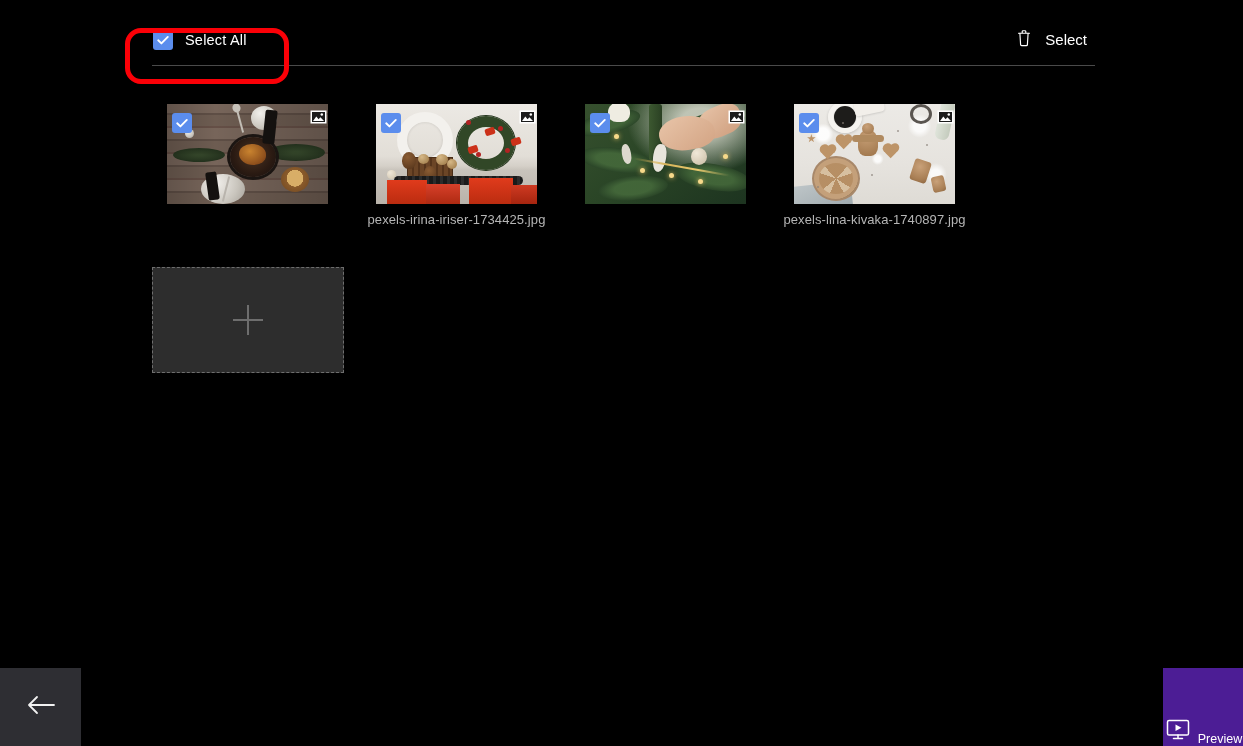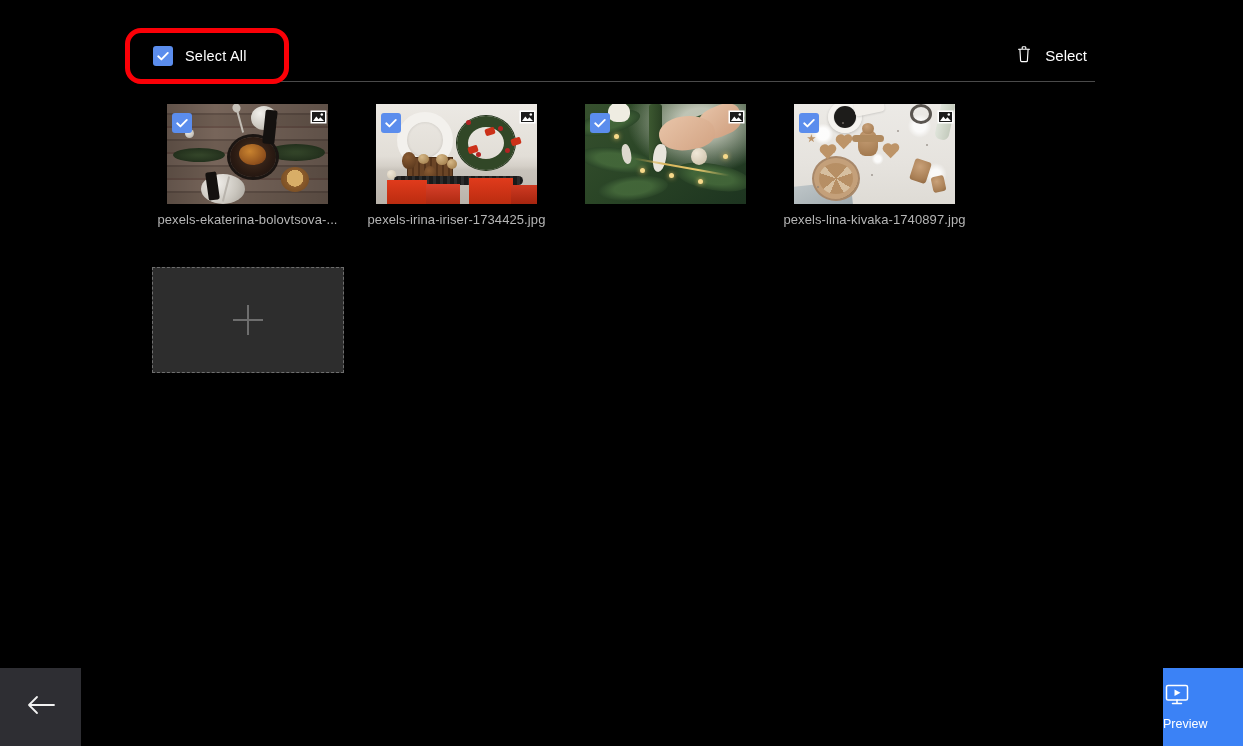--- a/index.html
+++ b/index.html
@@ -11,21 +11,21 @@
   }
   #app {
     position: relative;
     width: 1243px; height: 746px;
     background: #000000;
   }
 
   
   .header {
     position: absolute;
-    left: 152px; top: 30px;
+    left: 152px; top: 14px;
     width: 943px; height: 52px;
     display: flex;
     align-items: center;
     justify-content: space-between;
     border-bottom: 1px solid #4a4a4a;
   }
   .select-all {
     display: flex;
     align-items: center;
     gap: 12px;
@@ -143,24 +143,24 @@
     left: 0; top: 668px;
     width: 81px; height: 78px;
     background: #2e2e33;
     display: flex; align-items: center; justify-content: center;
     cursor: pointer;
   }
   .preview-btn {
     position: absolute;
     left: 1163px; top: 668px;
     width: 80px; height: 78px;
-    background: #3b82f6;
+    background: #4c1d95;
     display: flex;
-    flex-direction: column;
-    align-items: flex-start;
+    flex-direction: row;
+    align-items: flex-end;
     justify-content: center;
     gap: 6px;
     cursor: pointer;
   }
   .preview-btn .label {
     color: #ffffff;
     font-size: 12.5px;
   }
 
   
@@ -451,21 +451,20 @@
           <span class="badge">
             <svg width="17" height="14" viewBox="0 0 17 14" aria-hidden="true">
               <rect x="0.5" y="0.5" width="16" height="13" fill="#ffffff"></rect>
               <rect x="2" y="2" width="13" height="10" fill="#1c1c1c"></rect>
               <path d="M3 11 L6.3 6.4 L8.6 9.2 L10.4 7.2 L14 11 Z" fill="#ffffff"></path>
               <circle cx="11.8" cy="4.4" r="1.25" fill="#ffffff"></circle>
             </svg>
           </span>
         </div>
       </div>
-      <div class="fname">pexels-ekaterina-bolovtsova-...</div>
     </div>
 
     <div class="cell">
       <div class="thumb-wrap">
         <div class="thumb">
           <div class="art art2">
             <div class="a2-wreath-w"></div>
             <div class="a2-wreath-g"></div>
             <div class="a2-berry" style="left:56%;top:16%"></div>
             <div class="a2-berry" style="left:76%;top:22%"></div>

